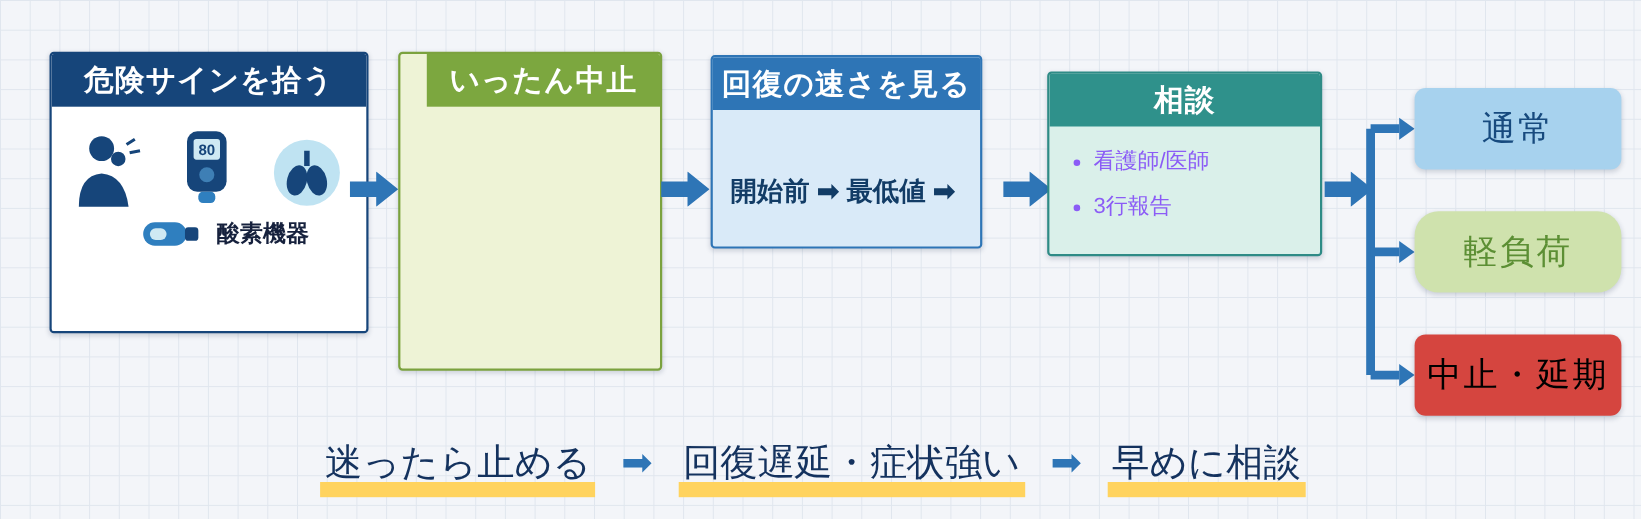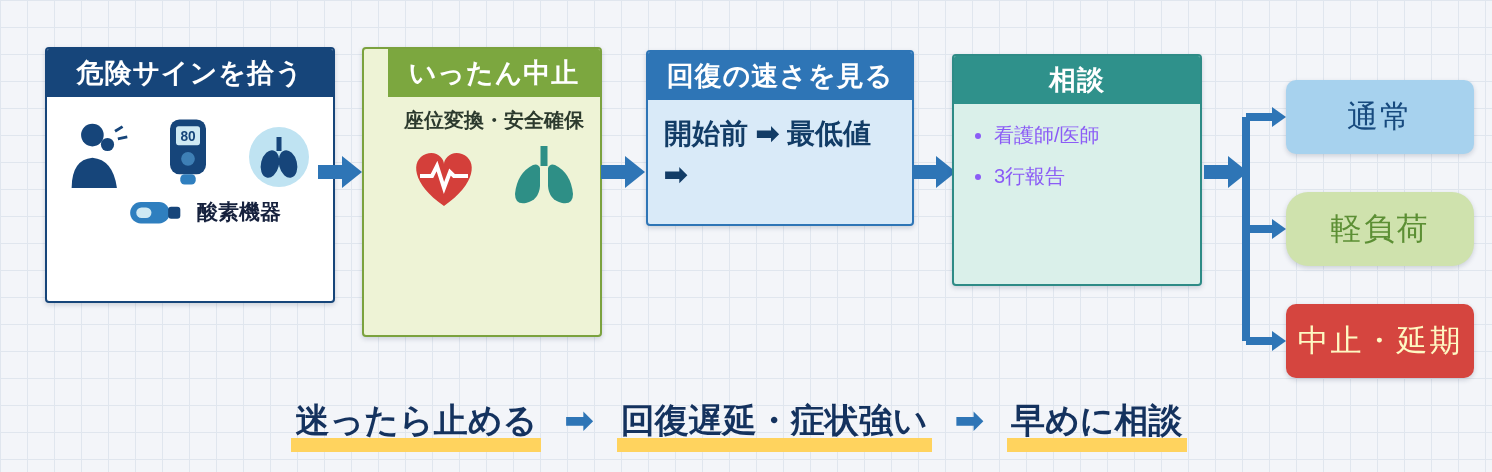--- a/index.html
+++ b/index.html
@@ -47,27 +47,27 @@
   .label-row { display: flex; justify-content: space-around; padding: 2px 6px 0 6px; font-weight: bold; font-size: 21px; color: #16213d; }
   .bottom-row { display: flex; align-items: center; justify-content: center; gap: 10px; margin-top: 4px; font-weight: bold; font-size: 21px; color: #16213d; margin-left: 26px; }
 
   
   #box2 { left: 362px; top: 47px; width: 240px; height: 290px; border: 2px solid #7ba23e; background: #eef3d6; padding-left: 24px; }
   #box2 .box-header { background: #7ca73f; }
   .note-text { text-align: center; font-weight: bold; font-size: 20px; color: #2c3a2e; padding-top: 10px; }
   .icon-pair { display: flex; align-items: center; justify-content: center; gap: 20px; margin-top: 8px; }
 
   
-  #box3 { left: 646px; top: 50px; width: 268px; height: 176px; border: 2px solid #2e75b6; background: #d9eaf8; }
+  #box3 { left: 646px; top: 50px; width: 247px; height: 176px; border: 2px solid #2e75b6; background: #d9eaf8; }
   #box3 .box-header { background: #2e75b6; }
-  .timeline-text { padding: 14px 14px 0 16px; font-weight: bold; font-size: 28px; color: #123c66; line-height: 1.45; }
+  .timeline-text { padding: 14px 14px 0 16px; font-weight: bold; font-size: 24px; color: #123c66; line-height: 1.45; margin-top: 44px; }
   .timeline-line2 { padding-left: 14px; }
 
   
-  #box4 { left: 952px; top: 54px; width: 250px; height: 232px; border: 2px solid #2e8b86; background: #daf0ea; }
+  #box4 { left: 952px; top: 65px; width: 250px; height: 168px; border: 2px solid #2e8b86; background: #daf0ea; }
   #box4 .box-header { background: #2f918b; }
   #box4 ul { list-style: disc; margin: 18px 0 0 40px; }
   #box4 li { font-weight: normal; font-size: 20px; color: #8b5cf6; margin-bottom: 14px; }
 
   .flow-arrow { position: absolute; width: 44px; height: 32px; }
 
   .branch-connector { position: absolute; left: 1238px; top: 75px; width: 50px; height: 305px; }
 
   .outcome {
     position: absolute;
@@ -78,28 +78,28 @@
     display: flex;
     align-items: center;
     justify-content: center;
     font-weight: normal;
     font-size: 31px;
     letter-spacing: 2px;
     box-shadow: 0 2px 5px rgba(20,40,70,.18);
   }
   #outcome-normal   { top: 80px;  background: #a7d2ee; color: #174a7e; }
   #outcome-light    { top: 192px; background: #cfe2ad; color: #5c8f34; border-radius: 22px; }
-  #outcome-stop     { top: 304px; background: #d5453f; color: #fef9c3; }
+  #outcome-stop     { top: 304px; background: #d5453f; color: #000000; }
 
   .footer {
     position: absolute;
     left: 0; right: 14px;
     top: 398px;
     text-align: center;
-    font-weight: bold;
+    font-weight: normal;
     font-size: 34px;
     color: #14325e;
     white-space: nowrap;
   }
   .footer .seg {
     display: inline-block;
     padding: 0 4px 8px 4px;
     background: linear-gradient(transparent 74%, #ffd35e 74%);
   }
   .footer .arrow-glyph {
@@ -147,34 +147,20 @@
       </div>
     </div>
   </div>
 
   <svg class="flow-arrow" style="left:318px; top:156px;" viewBox="0 0 44 32">
     <polygon points="0,9 24,9 24,0 44,16 24,32 24,23 0,23" fill="#2e75b6"></polygon>
   </svg>
 
   <div class="box" id="box2">
     <div class="box-header">いったん中止</div>
-    <div class="box-body">
-      <div class="note-text">座位変換・安全確保</div>
-      <div class="icon-pair">
-        <svg width="80" height="70" viewBox="0 0 80 70">
-          <path d="M40 64 C8 42 6 18 22 12 C32 8 40 16 40 22 C40 16 48 8 58 12 C74 18 72 42 40 64 Z" fill="#d43f3a"></path>
-          <polyline points="16,34 28,34 33,24 40,46 46,30 50,34 64,34" fill="none" stroke="#ffffff" stroke-width="4"></polyline>
-        </svg>
-        <svg width="80" height="70" viewBox="0 0 80 70">
-          <path d="M40 4 v20" stroke="#2e8f86" stroke-width="7"></path>
-          <path d="M36 26 Q34 21 29 23 Q13 31 11 52 Q11 63 22 61 Q35 58 36 44 Z" fill="#2e8f86"></path>
-          <path d="M44 26 Q46 21 51 23 Q67 31 69 52 Q69 63 58 61 Q45 58 44 44 Z" fill="#2e8f86"></path>
-        </svg>
-      </div>
-    </div>
   </div>
 
   <svg class="flow-arrow" style="left:601px; top:156px;" viewBox="0 0 44 32">
     <polygon points="0,9 24,9 24,0 44,16 24,32 24,23 0,23" fill="#2e75b6"></polygon>
   </svg>
 
   <div class="box" id="box3">
     <div class="box-header">回復の速さを見る</div>
     <div class="box-body">
       <div class="timeline-text">

